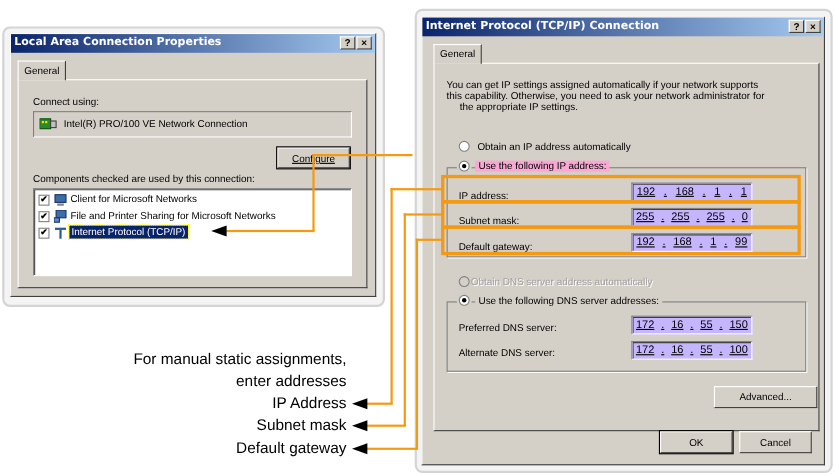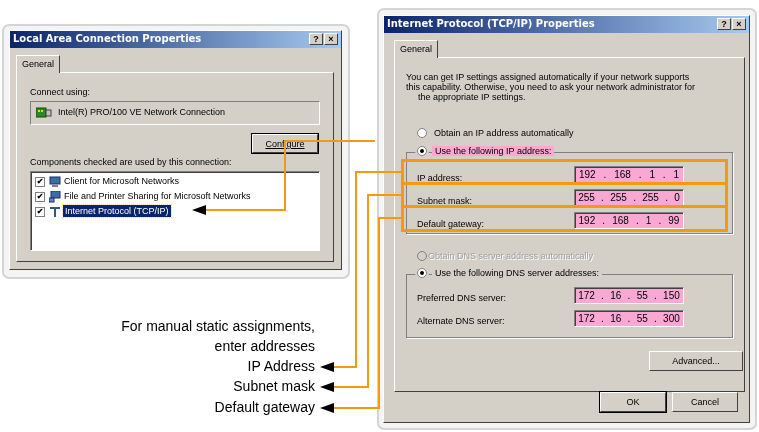--- a/index.html
+++ b/index.html
@@ -15,21 +15,21 @@
   .label { position: absolute; white-space: nowrap; font-size: 9px; }
   .sunken { position: absolute; border-top: 1px solid #808080; border-left: 1px solid #808080; border-right: 1px solid #fff; border-bottom: 1px solid #fff; }
   .listbox { position: absolute; background: #fff; border-top: 1px solid #808080; border-left: 1px solid #808080; border-right: 1px solid #fff; border-bottom: 1px solid #fff; box-shadow: inset 1px 1px 0 #404040; }
   .btn { position: absolute; background: #d4d0c8; border-top: 1px solid #fff; border-left: 1px solid #fff; border-right: 1px solid #404040; border-bottom: 1px solid #404040; text-align: center; font-size: 9px; line-height: 18px; }
   .btn.default { outline: 1px solid #000; }
   .checkbox { position: absolute; width: 10px; height: 10px; background: #fff; border: 1px solid #808080; font-size: 8px; line-height: 8px; text-align: center; font-weight: bold; }
   .radio { position: absolute; width: 10px; height: 10px; border-radius: 50%; background: #fff; border: 1px solid #808080; }
   .radio.on::after { content: ""; position: absolute; left: 2px; top: 2px; width: 4px; height: 4px; border-radius: 50%; background: #000; }
   .radio.disabled { background: #d4d0c8; }
   .groupbox { position: absolute; border: 1px solid #808080; box-shadow: 1px 1px 0 #fff; }
-  .ipfield { position: absolute; width: 110px; height: 17px; background: #f9a8d4; border-top: 1px solid #808080; border-left: 1px solid #808080; border-right: 1px solid #fff; border-bottom: 1px solid #fff; box-shadow: inset 1px 1px 0 #404040; font-size: 10px; padding: 2px 0 0 0; display: flex; justify-content: space-around; }
+  .ipfield { position: absolute; width: 110px; height: 17px; background: #c4b5fd; border-top: 1px solid #808080; border-left: 1px solid #808080; border-right: 1px solid #fff; border-bottom: 1px solid #fff; box-shadow: inset 1px 1px 0 #404040; font-size: 10px; padding: 2px 0 0 0; display: flex; justify-content: space-around; text-decoration: underline; }
   .orange-box { position: absolute; border: 3px solid #f59a10; }
   .line { position: absolute; background: #f59a10; }
   .caption { position: absolute; right: 0; white-space: nowrap; font-size: 14px; font-family: "Liberation Sans", sans-serif; text-align: right; }
   .arrow { position: absolute; width: 0; height: 0; border-top: 5px solid transparent; border-bottom: 5px solid transparent; border-right: 14px solid #000; }
   .disabled-text { color: #a0a0a0; text-shadow: 1px 1px 0 #fff; }
   .icon { position: absolute; }
 </style>
 </head>
 <body>
 
@@ -85,21 +85,21 @@
         <rect x="5" y="3" width="2" height="8" fill="#2a5a8a"></rect>
       </svg>
       <span class="label" style="left:28px; top:-1px; background:#0a246a; color:#fff; padding:1px 2px; outline:1px dotted #ffff00;">Internet Protocol (TCP/IP)</span>
     </div>
   </div>
 </div>
 
 <div class="frame" style="left:377px; top:8px; width:380px; height:422px;"></div>
 <div class="dialog" style="left:383px; top:15px; width:367px; height:408px;">
   <div class="titlebar">
-    <span>Internet Protocol (TCP/IP) Properties</span>
+    <span>Internet Protocol (TCP/IP) Connection</span>
   </div>
   <div class="tbtn" style="right:18px;">?</div>
   <div class="tbtn" style="right:3px;">×</div>
 
   <div class="tab" style="left:10px; top:24px;">General</div>
   <div class="panel" style="left:10px; top:41px; width:351px; height:335px;"></div>
 
   <div class="label" style="left:22px; top:56px;">You can get IP settings assigned automatically if your network supports</div>
   <div class="label" style="left:22px; top:66px;">this capability. Otherwise, you need to ask your network administrator for</div>
   <div class="label" style="left:22px; top:76px;padding-left:12px;">the appropriate IP settings.</div>
@@ -163,21 +163,21 @@
   </div>
 
   <div class="label" style="left:33px; top:300px;">Alternate DNS server:</div>
   <div class="ipfield" style="left:190px; top:294px;">
     <span>172</span>
       <span>.</span>
     <span>16</span>
       <span>.</span>
     <span>55</span>
       <span>.</span>
-    <span>300</span>
+    <span>100</span>
   </div>
 
   <div class="btn" style="left:265px; top:335px; width:94px; height:20px;">Advanced...</div>
   <div class="btn default" style="left:216px; top:376px; width:66px; height:20px;">OK</div>
   <div class="btn" style="left:288px; top:376px; width:66px; height:20px;">Cancel</div>
 </div>
 
 <div class="orange-box" style="left:401px; top:159px; width:327px; height:26px;"></div>
 <div class="orange-box" style="left:401px; top:182px; width:327px; height:26px;"></div>
 <div class="orange-box" style="left:401px; top:205px; width:327px; height:27px;"></div>

